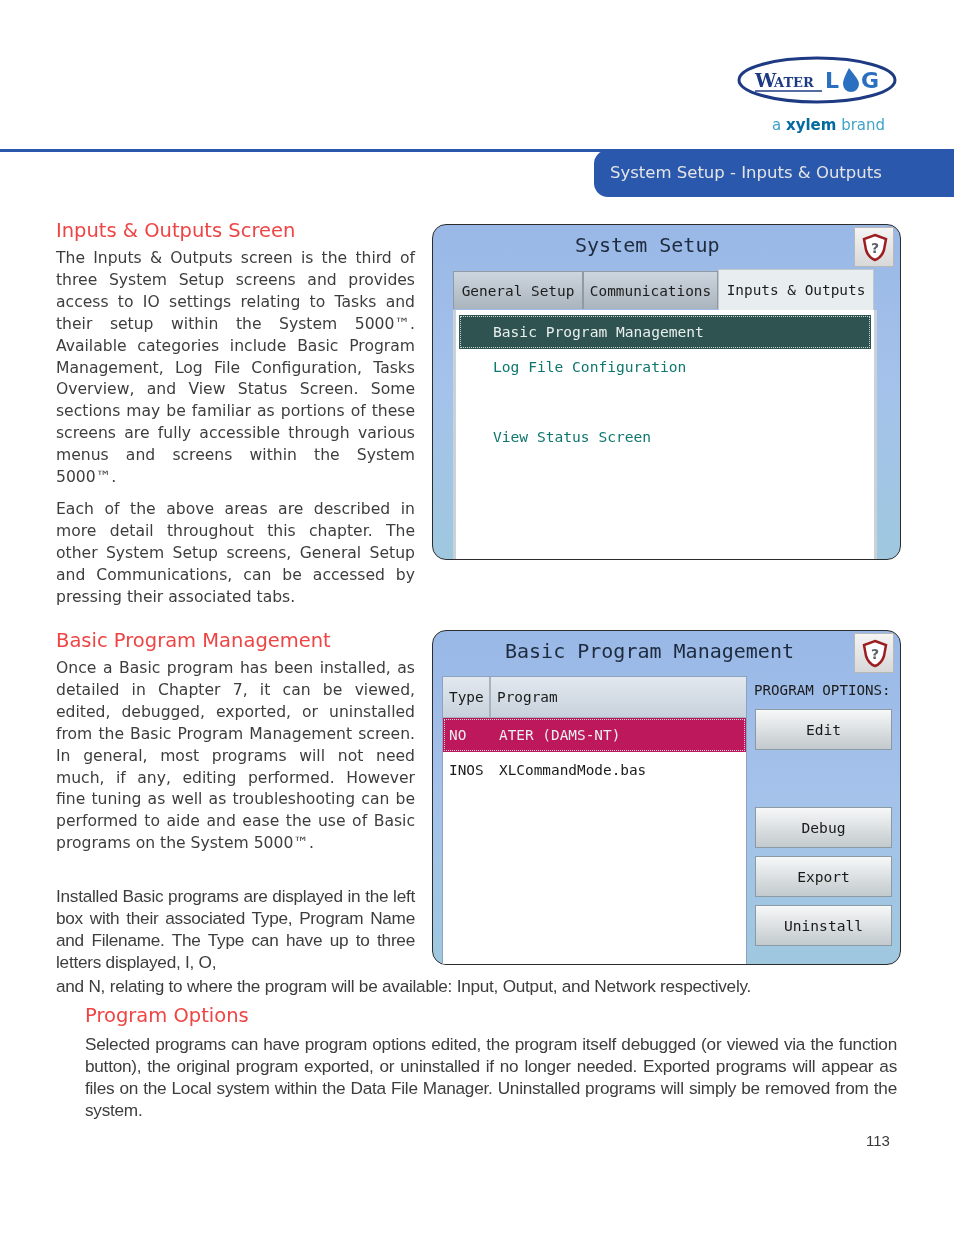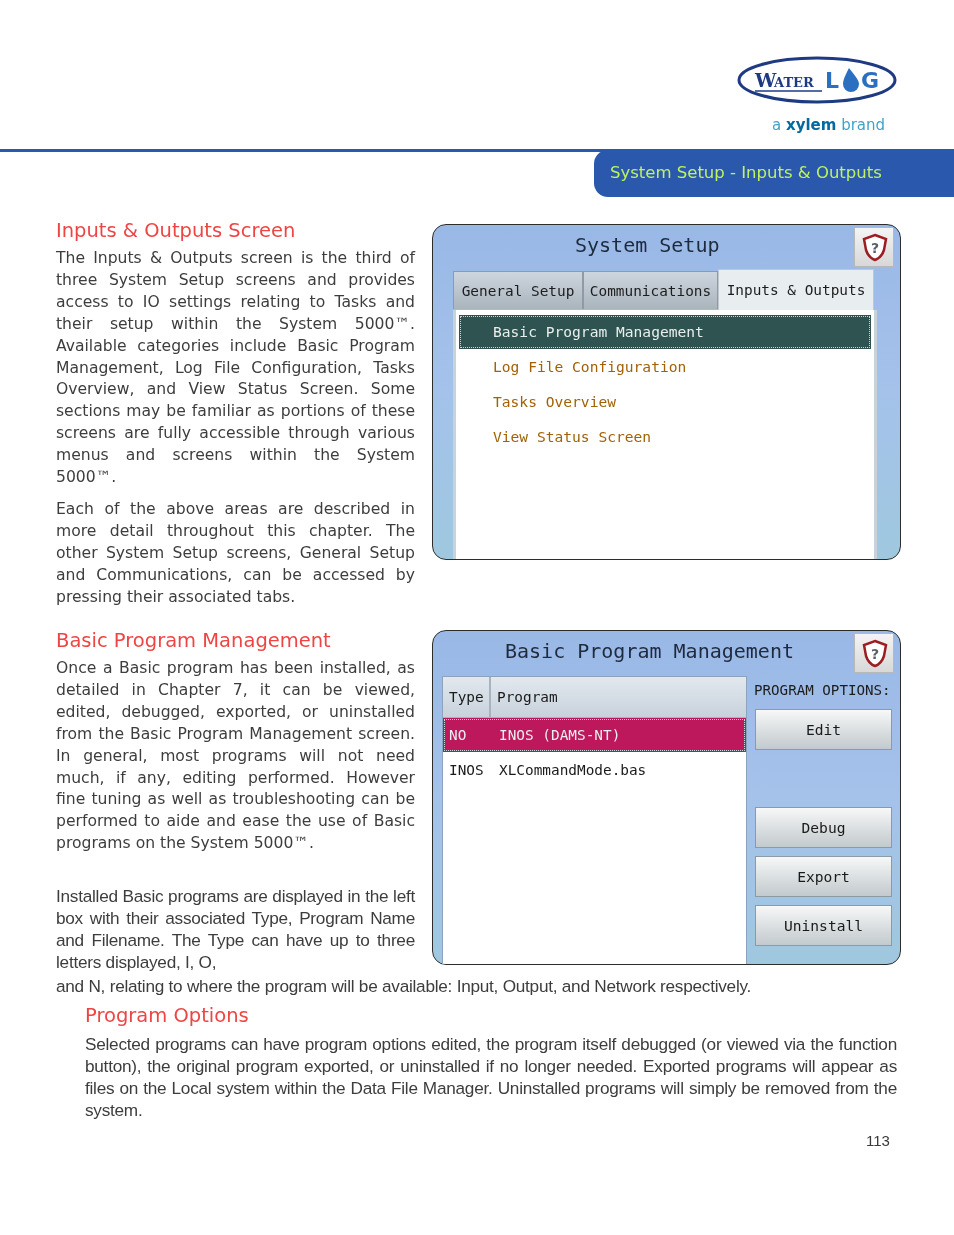--- a/index.html
+++ b/index.html
@@ -20,21 +20,21 @@
     white-space: nowrap;
   }
   .brand-line b { color: #0369a1; font-weight: 700; }
   .header-rule {
     position: absolute; left: 0; top: 149px; width: 954px; height: 3px;
     background: #2a58ad;
   }
   .section-tab {
     position: absolute; left: 594px; top: 150px; width: 360px; height: 47px;
     background: #2a58ad; border-bottom-left-radius: 14px; border-top-left-radius: 14px;
-    color: #bef264; font-size: 16.5px; line-height: 46px; padding-left: 16px;
+    color: #e5e5e5; font-size: 16.5px; line-height: 46px; padding-left: 16px;
     box-sizing: border-box; white-space: nowrap;
   }
   
   .h2 {
     position: absolute; font-size: 19.5px; color: #ef4444; font-weight: 400;
     white-space: nowrap; margin: 0;
   }
   .para {
     position: absolute; font-size: 15.6px; line-height: 21.9px; color: #3d3d3d;
     text-align: justify; margin: 0;
@@ -70,21 +70,21 @@
   }
   .tab.active { background: #e8edf0; top: 44px; height: 42px; line-height: 40px; border-color: #c0c8cd; }
   .menu-panel {
     position: absolute; left: 20px; top: 85px; width: 424px; height: 250px;
     background: #ffffff; border-left: 3px solid #c9d2d8; border-right: 3px solid #c9d2d8;
     box-sizing: border-box;
   }
   .menu-item {
     position: absolute; left: 3px; right: 3px; height: 34px; font-size: 14.6px;
     line-height: 34px; padding-left: 34px; box-sizing: border-box; white-space: nowrap;
-    color: #a16207;
+    color: #0f766e;
   }
   .menu-item.selected {
     background: #2f5350; color: #e9efee; outline: 1px dotted #c9d7d4; outline-offset: -2px;
   }
 
   
   #s2 { left: 432px; top: 630px; width: 467px; height: 333px; }
   .prog-list {
     position: absolute; left: 9px; top: 45px; width: 305px; height: 290px;
     background: #ffffff; border: 1px solid #8ca3bf; box-sizing: border-box;
@@ -144,21 +144,20 @@
       <path d="M15 3 L26 7 L24 18 C22 24 18 27 15 28 C12 27 8 24 6 18 L4 7 Z" fill="#ffffff" stroke="#9c1d22" stroke-width="2.5"></path>
       <text x="15" y="21" text-anchor="middle" font-family="DejaVu Sans, sans-serif" font-size="14" font-weight="700" fill="#5a5f6a">?</text>
     </svg>
   </div>
   <div class="tab" style="left:20px; width:130px;">General Setup</div>
   <div class="tab" style="left:150px; width:135px;">Communications</div>
   <div class="tab active" style="left:285px; width:156px;">Inputs &amp; Outputs</div>
   <div class="menu-panel">
     <div class="menu-item selected" style="top:5px;">Basic Program Management</div>
     <div class="menu-item" style="top:40px;">Log File Configuration</div>
-    <div class="menu-item" style="top:75px;">Tasks Overview</div>
     <div class="menu-item" style="top:110px;">View Status Screen</div>
   </div>
 </div>
 
 <h2 class="h2" style="left:56px; top:629px;">Basic Program Management</h2>
 <p class="para" style="left:56px; top:658px; width:359px;">Once a Basic program has been installed, as detailed in Chapter 7, it can be viewed, edited, debugged, exported, or uninstalled from the Basic Program Management screen. In general, most programs will not need much, if any, editing performed. However fine tuning as well as troubleshooting can be performed to aide and ease the use of Basic programs on the System 5000™.</p>
 <p class="para narrow" style="left:56px; top:886px; width:359px;">Installed Basic programs are displayed in the left box with their associated Type, Program Name and Filename. The Type can have up to three letters displayed, I, O,</p>
 <p class="para narrow" style="left:56px; top:976px; width:820px; text-align:left; white-space:nowrap;">and N, relating to where the program will be available: Input, Output, and Network respectively.</p>
 
 <div class="screen" id="s2">
@@ -169,21 +168,21 @@
       <text x="15" y="21" text-anchor="middle" font-family="DejaVu Sans, sans-serif" font-size="14" font-weight="700" fill="#5a5f6a">?</text>
     </svg>
   </div>
   <div class="prog-list">
     <div class="list-header">
       <span class="col-type">Type</span>
       <span class="col-program">Program</span>
     </div>
     <div class="prog-row selected" style="top:41px;">
       <span class="cell-type">NO</span>
-      <span class="cell-program">INOS (DAMS-NT)</span>
+      <span class="cell-program">ATER (DAMS-NT)</span>
     </div>
     <div class="prog-row" style="top:76px;">
       <span class="cell-type">INOS</span>
       <span class="cell-program">XLCommandMode.bas</span>
     </div>
   </div>
   <div class="options-label">PROGRAM OPTIONS:</div>
   <button class="opt-btn" style="top:78px;">Edit</button>
   <button class="opt-btn" style="top:176px;">Debug</button>
   <button class="opt-btn" style="top:225px;">Export</button>

